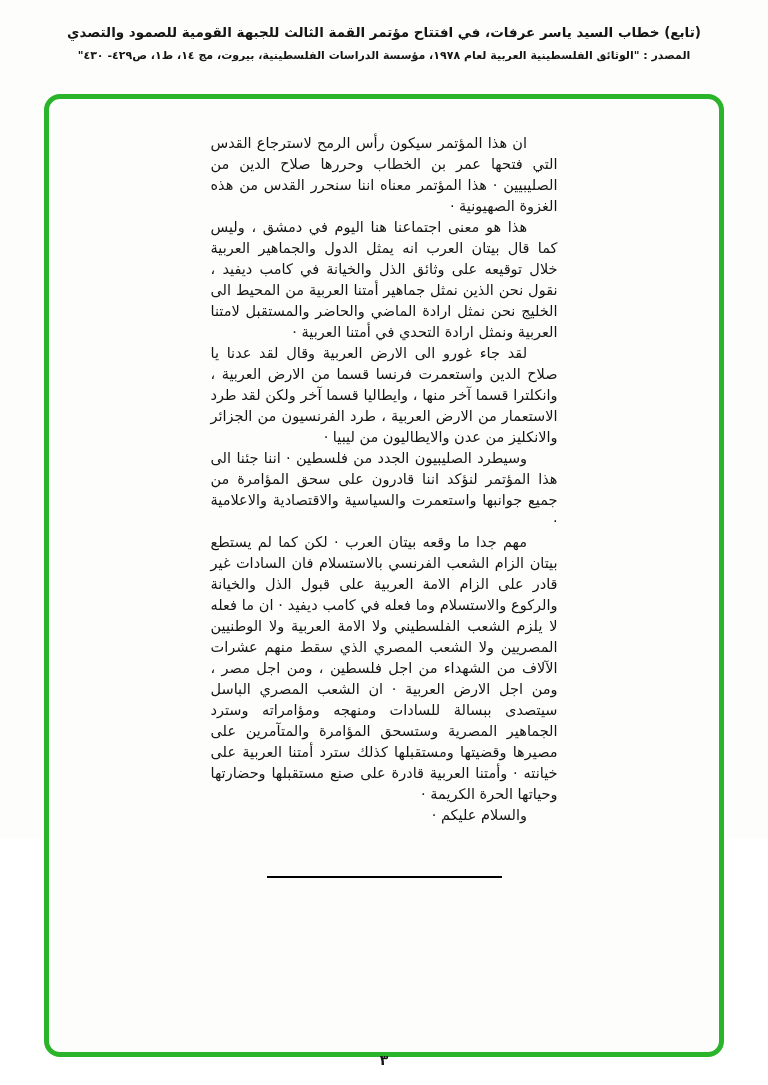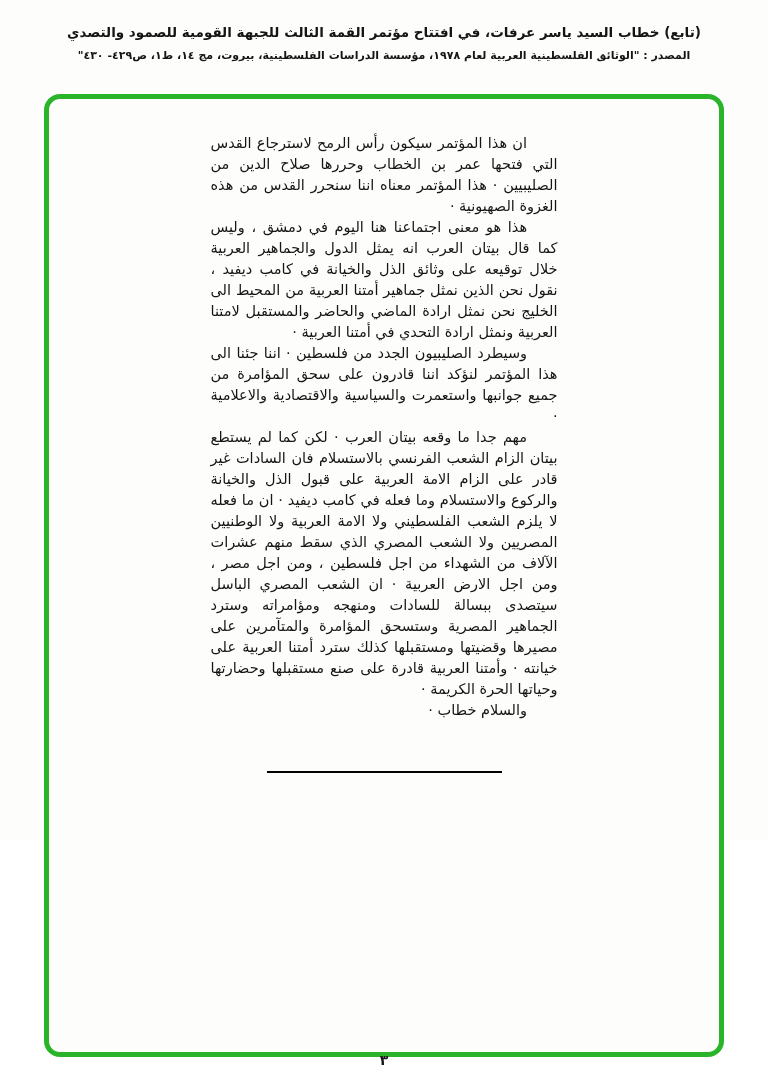--- a/index.html
+++ b/index.html
@@ -78,22 +78,23 @@
 
   <div class="doc-header">
     <div class="title-line">(تابع) خطاب السيد ياسر عرفات، في افتتاح مؤتمر القمة الثالث للجبهة القومية للصمود والتصدي</div>
     <div class="source-line">المصدر : "الوثائق الفلسطينية العربية لعام ١٩٧٨، مؤسسة الدراسات الفلسطينية، بيروت، مج ١٤، ط١، ص٤٢٩- ٤٣٠"</div>
   </div>
 
   <div class="content-frame">
     <div class="text-column">
       <p>ان هذا المؤتمر سيكون رأس الرمح لاسترجاع القدس التي فتحها عمر بن الخطاب وحررها صلاح الدين من الصليبيين · هذا المؤتمر معناه اننا سنحرر القدس من هذه الغزوة الصهيونية ·</p>
       <p>هذا هو معنى اجتماعنا هنا اليوم في دمشق ، وليس كما قال بيتان العرب انه يمثل الدول والجماهير العربية خلال توقيعه على وثائق الذل والخيانة في كامب ديفيد ، نقول نحن الذين نمثل جماهير أمتنا العربية من المحيط الى الخليج نحن نمثل ارادة الماضي والحاضر والمستقبل لامتنا العربية ونمثل ارادة التحدي في أمتنا العربية ·</p>
+      <p>لقد جاء غورو الى الارض العربية وقال لقد عدنا يا صلاح الدين واستعمرت فرنسا قسما من الارض العربية ، وانكلترا قسما آخر منها ، وايطاليا قسما آخر ولكن لقد طرد الاستعمار من الارض العربية ، طرد الفرنسيون من الجزائر والانكليز من عدن والايطاليون من ليبيا ·</p>
       <p>وسيطرد الصليبيون الجدد من فلسطين · اننا جئنا الى هذا المؤتمر لنؤكد اننا قادرون على سحق المؤامرة من جميع جوانبها واستعمرت والسياسية والاقتصادية والاعلامية ·</p>
       <p>مهم جدا ما وقعه بيتان العرب · لكن كما لم يستطع بيتان الزام الشعب الفرنسي بالاستسلام فان السادات غير قادر على الزام الامة العربية على قبول الذل والخيانة والركوع والاستسلام وما فعله في كامب ديفيد · ان ما فعله لا يلزم الشعب الفلسطيني ولا الامة العربية ولا الوطنيين المصريين ولا الشعب المصري الذي سقط منهم عشرات الآلاف من الشهداء من اجل فلسطين ، ومن اجل مصر ، ومن اجل الارض العربية · ان الشعب المصري الباسل سيتصدى ببسالة للسادات ومنهجه ومؤامراته وسترد الجماهير المصرية وستسحق المؤامرة والمتآمرين على مصيرها وقضيتها ومستقبلها كذلك سترد أمتنا العربية على خيانته · وأمتنا العربية قادرة على صنع مستقبلها وحضارتها وحياتها الحرة الكريمة ·</p>
-      <p>والسلام خطاب ·</p>
+      <p>والسلام عليكم ·</p>
       <div class="divider-rule"></div>
     </div>
   </div>
 
   <div class="page-number">٣</div>
 
 </div>
 
 </body></html>

